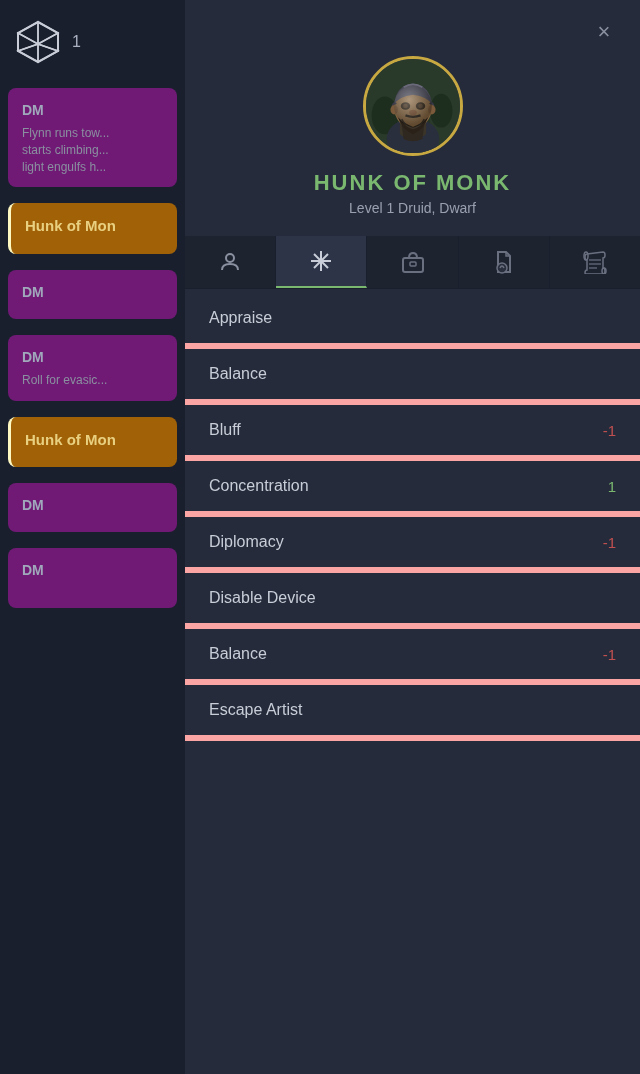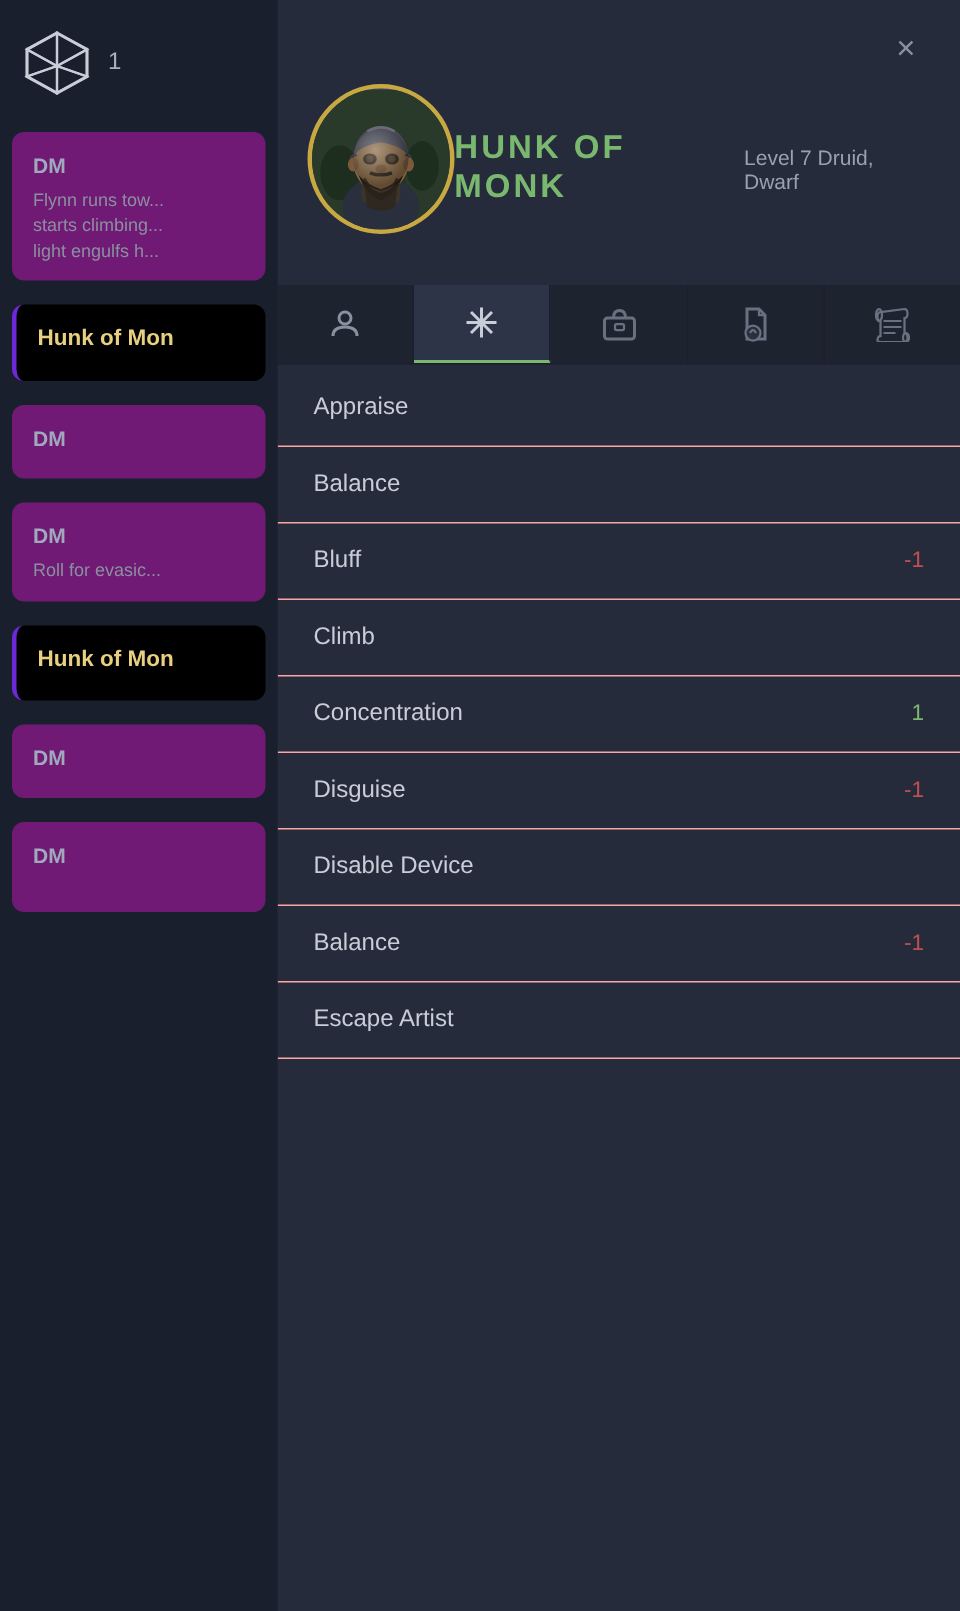--- a/index.html
+++ b/index.html
@@ -45,22 +45,22 @@
       background: #701a75;
       border-radius: 8px;
       margin: 4px 8px;
       padding: 12px 14px;
       color: #c8cdd8;
       font-size: 13px;
       line-height: 1.5;
     }
 
     .sidebar-item.active {
-      border-left: 3px solid #6d28d9;
-      background: #000000;
+      border-left: 3px solid #fef9c3;
+      background: #a16207;
     }
 
     .sidebar-item .dm-label {
       color: #a0a8bb;
       font-weight: 600;
       font-size: 14px;
       margin-bottom: 4px;
     }
 
     .sidebar-item.active .dm-label {
@@ -116,20 +116,21 @@
       font-size: 22px;
       cursor: pointer;
       background: none;
       border: none;
       line-height: 1;
     }
 
     
     .char-header {
       display: flex;
+      flex-direction: column;
       align-items: center;
       padding: 0 20px 20px;
     }
 
     .avatar-ring {
       width: 100px;
       height: 100px;
       border-radius: 50%;
       border: 3px solid #c8a840;
       overflow: hidden;
@@ -203,24 +204,24 @@
     .skills-list::-webkit-scrollbar-track {
       background: #1e2330;
     }
     .skills-list::-webkit-scrollbar-thumb {
       background: #3a4055;
       border-radius: 2px;
     }
 
     .skill-row {
       display: flex;
-      align-items: flex-start;
+      align-items: flex-end;
       justify-content: space-between;
       padding: 16px 24px;
-      border-bottom: 1px solid #fca5a5;
+      border-bottom: 6px solid #fca5a5;
       color: #c8cdd8;
       font-size: 16px;
       cursor: pointer;
     }
 
     .skill-name {
       color: #c8cdd8;
     }
 
     .skill-modifier {
@@ -348,21 +349,21 @@
         <defs>
           <radialGradient id="portrait-light" cx="40%" cy="35%" r="60%">
             <stop offset="0%" stop-color="#ffffff"></stop>
             <stop offset="100%" stop-color="#000000"></stop>
           </radialGradient>
         </defs>
       </svg>
     </div>
 
     <div class="char-name">HUNK OF MONK</div>
-    <div class="char-subtitle">Level 7 Druid, Dwarf</div>
+    <div class="char-subtitle">Level 1 Druid, Dwarf</div>
   </div>
 
   <div class="tab-bar">
 
     <div class="tab">
       <svg width="24" height="24" viewBox="0 0 24 24" fill="none">
         <circle cx="12" cy="8" r="4" stroke="#8a90a0" stroke-width="2"></circle>
         <path d="M4 20 Q4 14 12 14 Q20 14 20 20" stroke="#8a90a0" stroke-width="2" fill="none"></path>
       </svg>
     </div>
@@ -411,28 +412,25 @@
         <span class="skill-name">Appraise</span>
       </div>
       <div class="skill-row">
         <span class="skill-name">Balance</span>
       </div>
       <div class="skill-row">
         <span class="skill-name">Bluff</span>
         <span class="skill-modifier negative">-1</span>
       </div>
       <div class="skill-row">
-        <span class="skill-name">Climb</span>
-      </div>
-      <div class="skill-row">
         <span class="skill-name">Concentration</span>
         <span class="skill-modifier positive">1</span>
       </div>
       <div class="skill-row">
-        <span class="skill-name">Disguise</span>
+        <span class="skill-name">Diplomacy</span>
         <span class="skill-modifier negative">-1</span>
       </div>
       <div class="skill-row">
         <span class="skill-name">Disable Device</span>
       </div>
       <div class="skill-row">
         <span class="skill-name">Balance</span>
         <span class="skill-modifier negative">-1</span>
       </div>
       <div class="skill-row">

